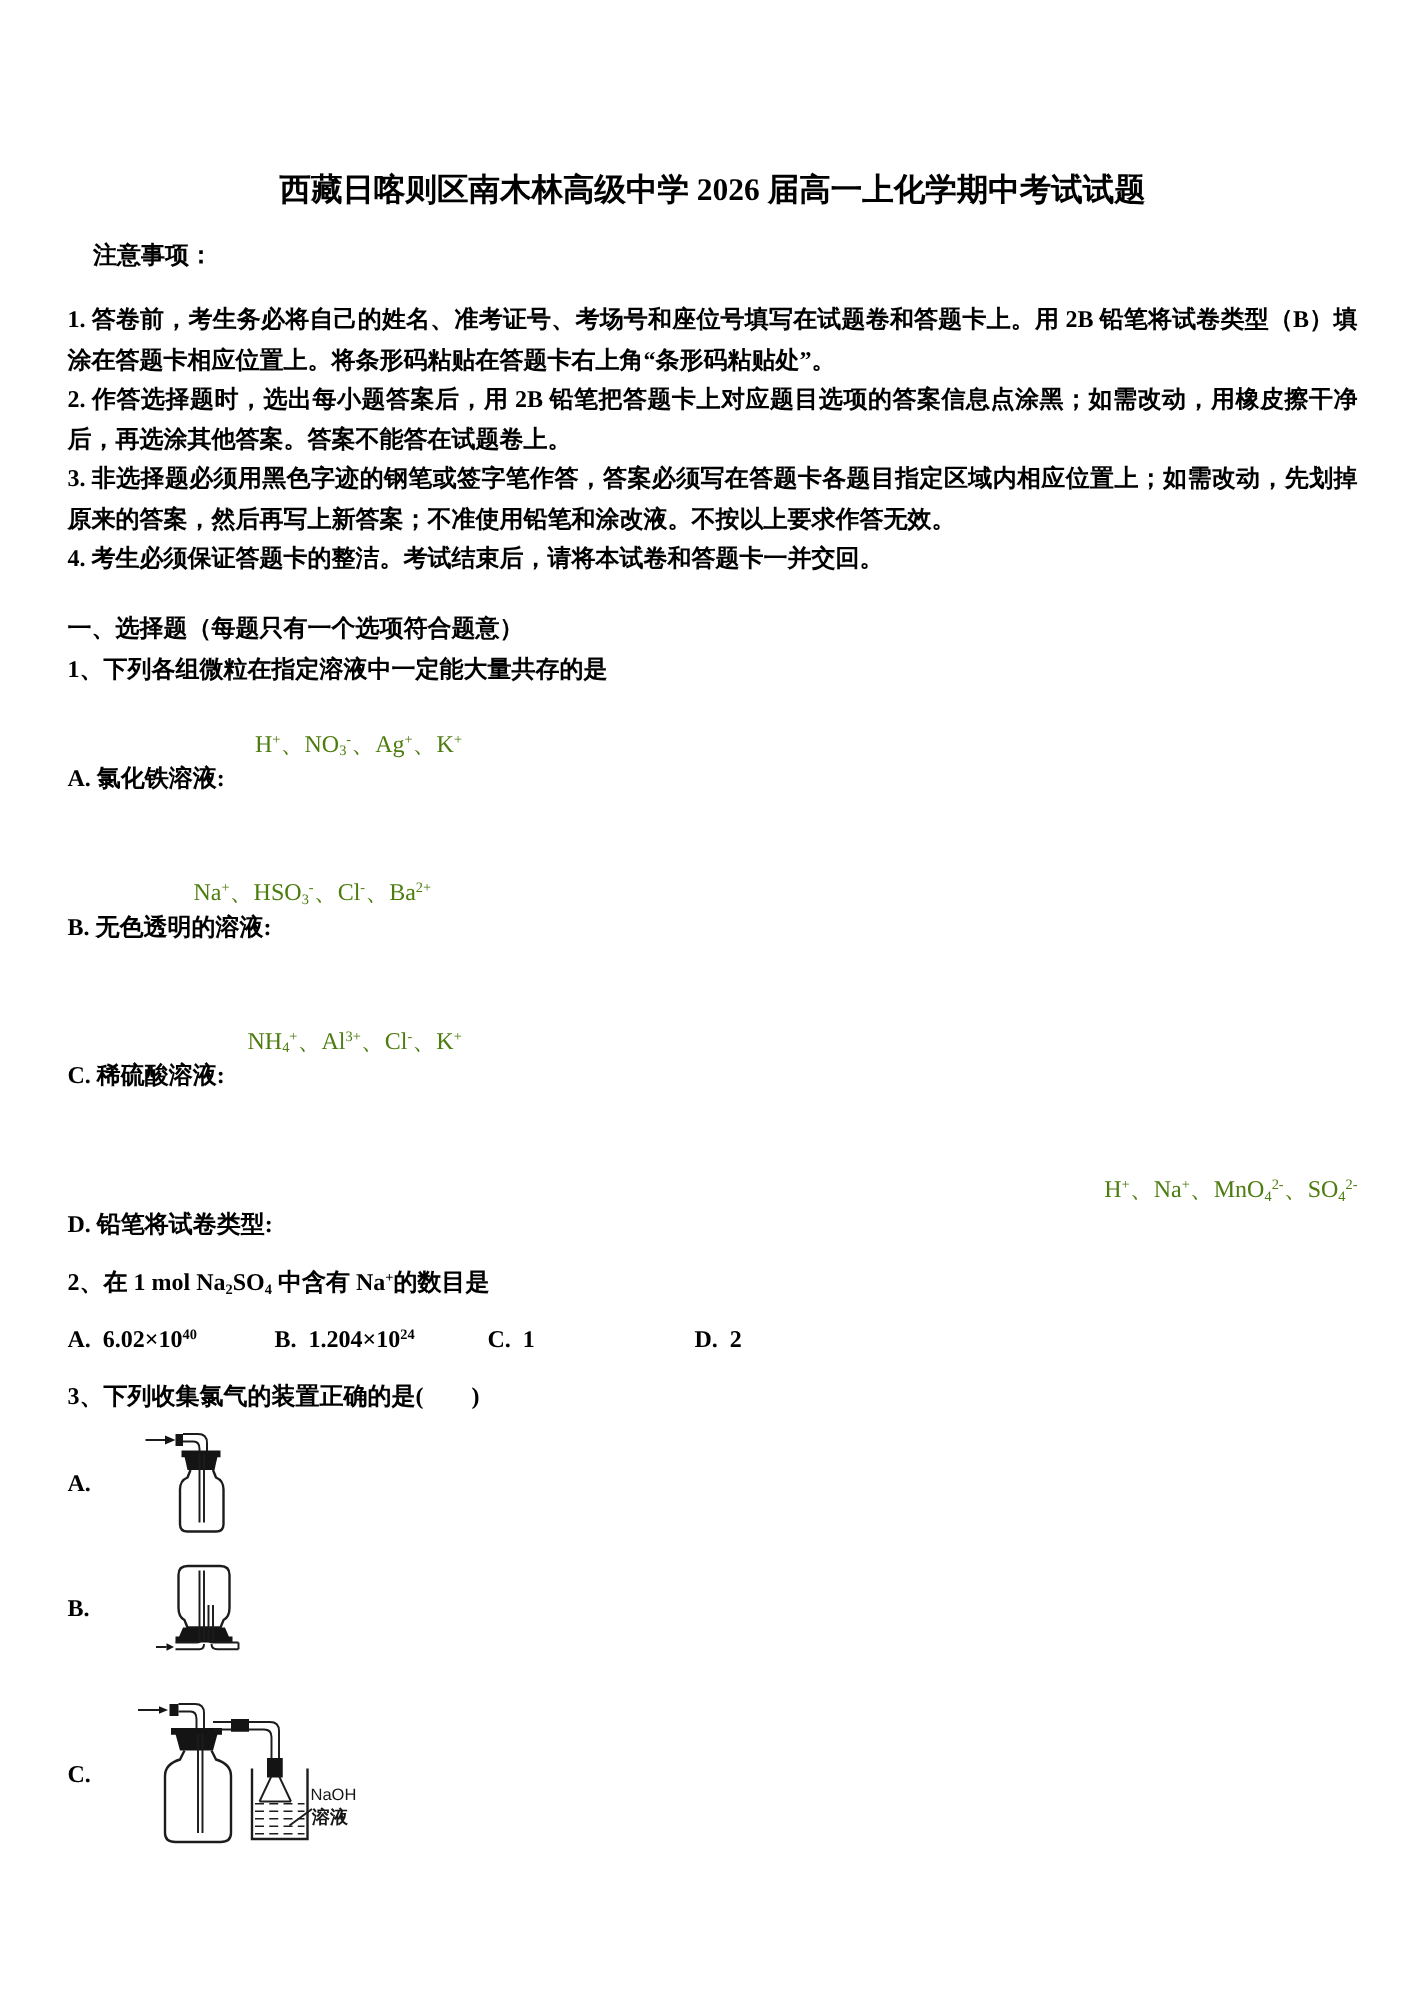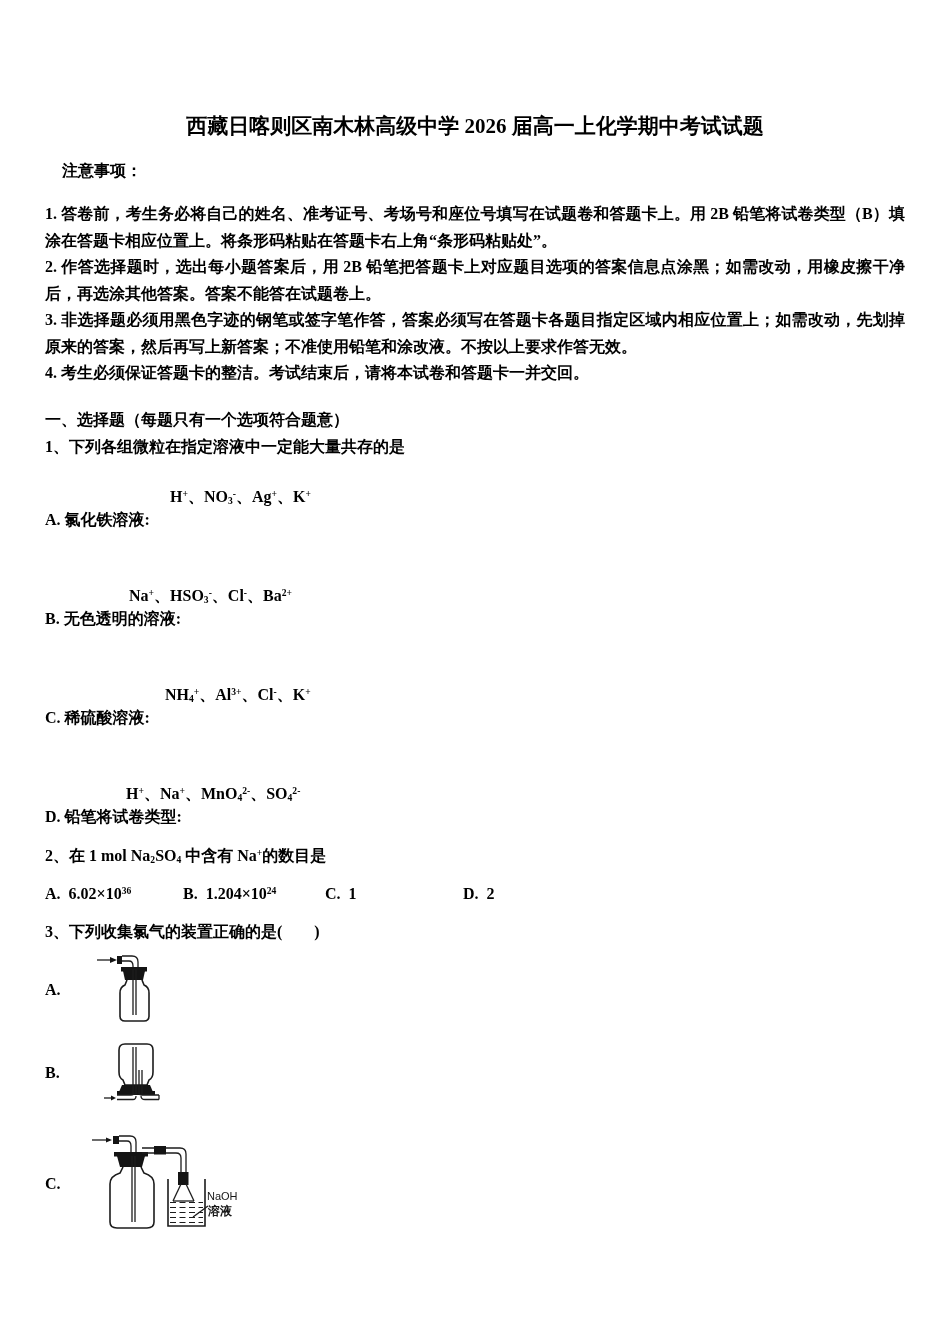--- a/index.html
+++ b/index.html
@@ -15,33 +15,33 @@
   .title{
     text-align:center;font-size:21px;font-weight:bold;
     line-height:28px;margin:0 0 9px 0;
   }
   .cn{font-family:"Liberation Serif","Liberation Sans",sans-serif;font-weight:bold;}
   .notice-head{font-size:16px;line-height:27px;margin:17px;}
   .notice-item{font-size:16px;line-height:26.5px;margin:0;text-align:justify;}
   .sec-head{font-size:16px;line-height:27px;margin:19px 0 0 0;}
   .q-stem{font-size:16px;line-height:27px;margin:0;}
   .formula{
-    font-family:"Liberation Serif",serif;font-weight:bold;
-    font-size:16px;line-height:20px;color:#000000;
+    font-family:"Liberation Serif",serif;font-weight:normal;
+    font-size:16px;line-height:20px;color:#4d7c0f;
   }
   sup{font-size:0.6em;line-height:0;vertical-align:0.55em;}
   sub{font-size:0.6em;line-height:0;vertical-align:-0.25em;}
   .opt{margin-top:55px;}
   .opt.first{margin-top:27px;}
   .opt .formula{display:block;}
   .opt-label{font-size:16px;line-height:22px;margin-top:2px;}
   .opt-a .formula{margin-left:125px;}
   .opt-b .formula{margin-left:84px;}
   .opt-c .formula{margin-left:120px;}
-  .opt-d .formula{margin-left:81px;}
+  .opt-d .formula{margin-left:112px;text-align:right;}
   .q2-stem{margin-top:14px;}
   .q2-row{display:flex;margin-top:13px;font-size:16px;line-height:24px;}
   .q2-opt{font-weight:bold;}
   .q2-opt .val{font-family:"Liberation Serif",serif;margin-left:8px;}
   .q2-opt:nth-child(1){width:138px;}
   .q2-opt:nth-child(2){width:142px;}
   .q2-opt:nth-child(3){width:138px;}
   .q3-stem{margin-top:12px;}
   .app-row{display:flex;align-items:center;}
   .app-row.row-a{margin-top:8px;}
@@ -89,21 +89,21 @@
       <div class="opt-label cn">C. 稀硫酸溶液:</div>
     </div>
     <div class="opt opt-d">
       <span class="formula">H<sup>+</sup>、Na<sup>+</sup>、MnO<sub>4</sub><sup>2-</sup>、SO<sub>4</sub><sup>2-</sup></span>
       <div class="opt-label cn">D. 铅笔将试卷类型:</div>
     </div>
 
     <p class="q-stem cn q2-stem">2、在 1 mol Na<sub>2</sub>SO<sub>4</sub> 中含有 Na<sup>+</sup>的数目是</p>
 
     <div class="q2-row">
-      <span class="q2-opt"><span class="cn">A.</span><span class="val">6.02×10<sup>36</sup></span></span>
+      <span class="q2-opt"><span class="cn">A.</span><span class="val">6.02×10<sup>40</sup></span></span>
       <span class="q2-opt"><span class="cn">B.</span><span class="val">1.204×10<sup>24</sup></span></span>
       <span class="q2-opt"><span class="cn">C.</span><span class="val">1</span></span>
       <span class="q2-opt"><span class="cn">D.</span><span class="val">2</span></span>
     </div>
 
     <p class="q-stem cn q3-stem">3、下列收集氯气的装置正确的是(　　)</p>
 
     <div class="app-row row-a">
       <div class="app-label">A.</div>
       <svg class="app-svg svg-a" width="70" height="75" viewBox="0 0 70 75">

